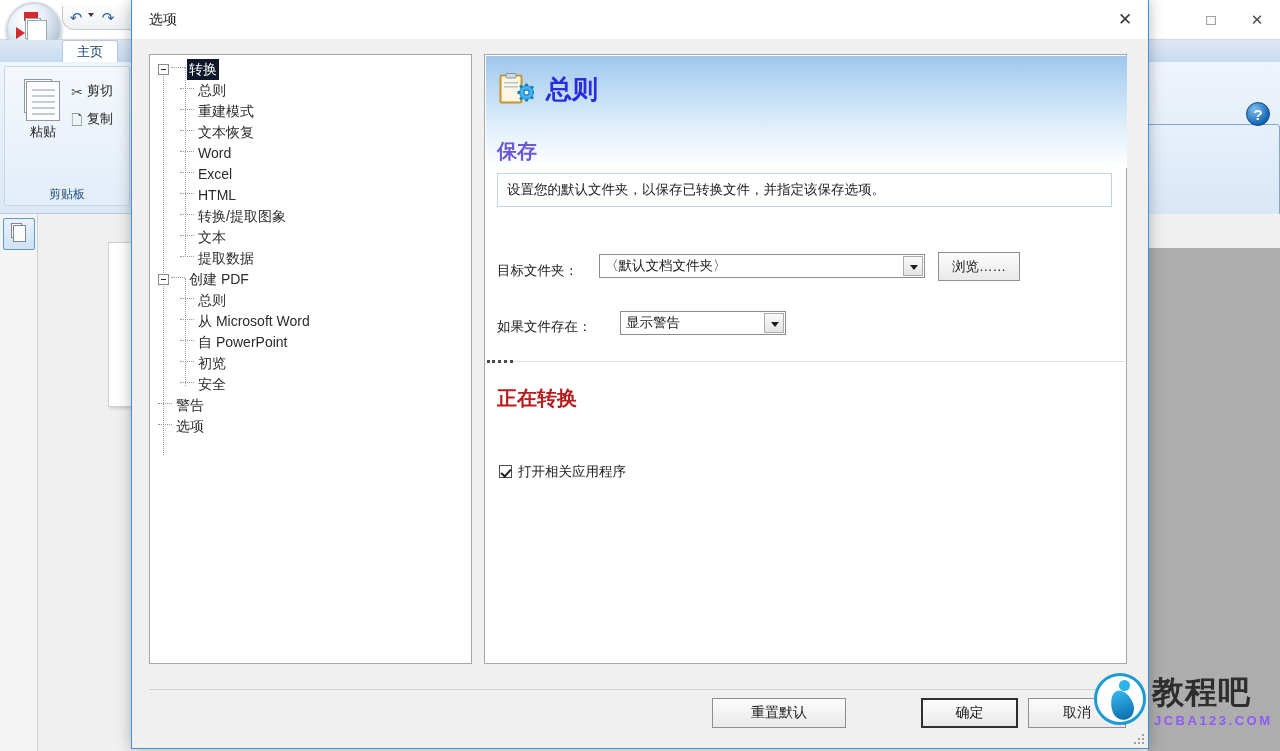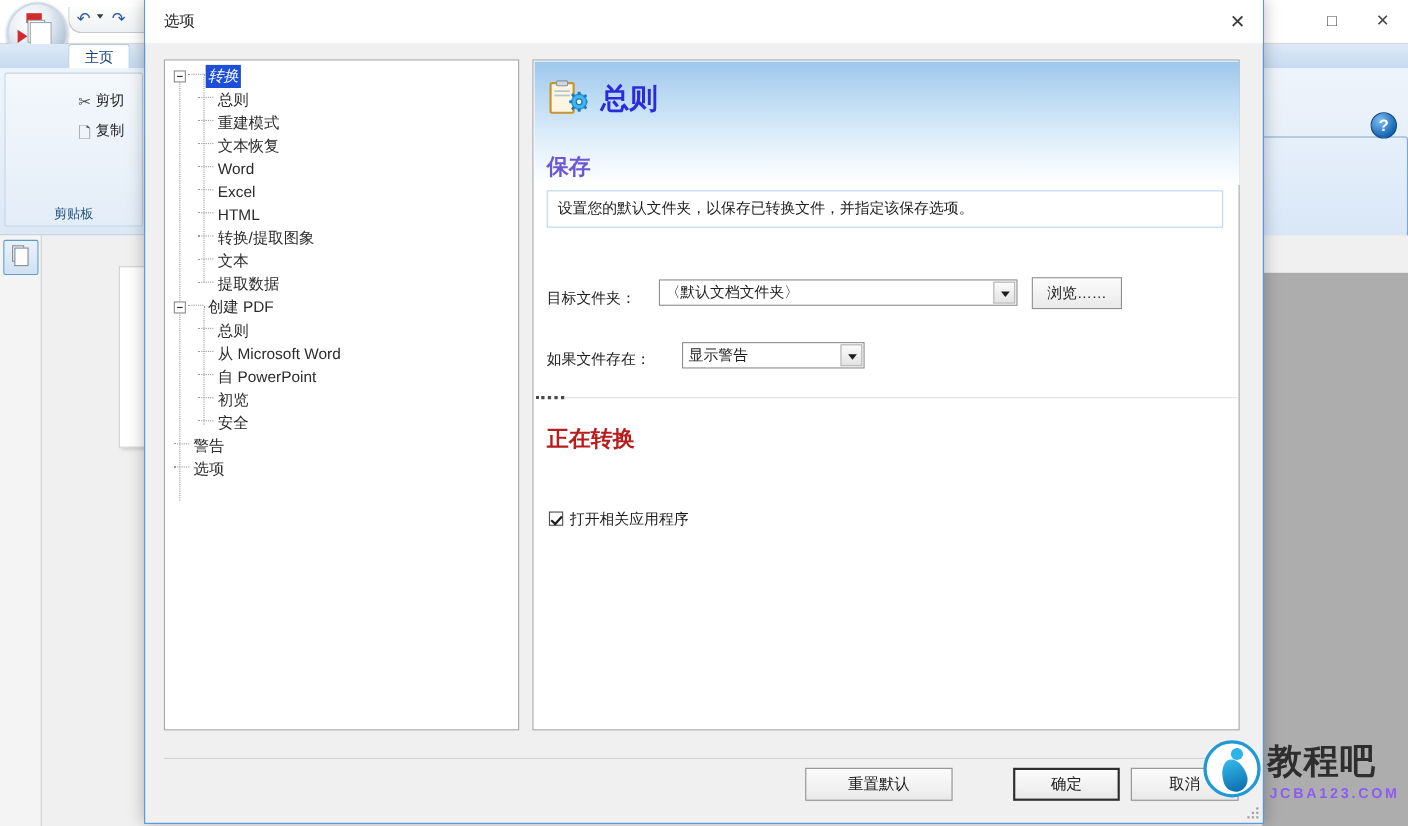--- a/index.html
+++ b/index.html
@@ -169,21 +169,21 @@
     position: absolute; left: 17px; top: 15px; width: 323px; height: 610px;
     background: #ffffff; border: 1px solid #a6a6a6;
     overflow: hidden;
   }
   .tree { position: absolute; left: 8px; top: 3px; }
   .tnode { position: relative; height: 21px; line-height: 21px; white-space: nowrap; }
   .tlabel {
     display: inline-block; font-size: 14px; color: #2b2b2b; padding: 0 2px;
     vertical-align: middle;
   }
-  .tlabel.sel { background: #1d4ed8; color: #ffffff; font-style: italic; }
+  .tlabel.sel { background: #0f172a; color: #ffffff; }
   .texp {
     display: inline-block; width: 11px; height: 11px; margin-right: 2px;
     border: 1px solid #8a8a8a; background: #fff; vertical-align: middle;
     position: relative;
   }
   .texp::before {
     content: ""; position: absolute; left: 2px; top: 4px; width: 5px; height: 1px; background: #2b2b2b;
   }
   .tdots {
     display: inline-block; width: 14px; height: 1px; vertical-align: middle;
@@ -320,20 +320,24 @@
     <div class="bg-winbtn" style="right:0px;">✕</div>
   </div>
 
   <div class="bg-ribbon-tabs">
     <div class="tab active" style="left:62px;">主页</div>
     <div class="tab" style="left:122px;">加</div>
   </div>
 
   <div class="bg-ribbon-body">
     <div class="rib-group">
+      <div class="paste-btn">
+        <div class="paste-ico"></div>
+        <div class="paste-label">粘贴</div>
+      </div>
       <div class="mini-cmd" style="top:12px;">
         <span class="mini-ico">✂</span><span>剪切</span>
       </div>
       <div class="mini-cmd" style="top:40px;">
         <span class="mini-ico">🗋</span><span>复制</span>
       </div>
       <div class="rib-group-label">剪贴板</div>
     </div>
 
     <div class="bg-rightpanel"></div>
@@ -441,21 +445,21 @@
       <div class="sec-title blue" style="left:12px; top:330px;">正在转换</div>
 
 
       <div class="cbrow" style="left:14px; top:408px;">
         <span class="cbbox"></span><span>打开相关应用程序</span>
       </div>
     </div>
 
     <div class="dlg-footer-sep"></div>
 
-    <div class="footer-btn" style="left:580px; width:134px;margin-left:20px;">重置默认</div>
+    <div class="footer-btn" style="left:580px; width:134px;">重置默认</div>
     <div class="footer-btn default" style="left:789px; width:97px;">确定</div>
     <div class="footer-btn" style="left:896px; width:98px;">取消</div>
 
     <div class="grip">
       <i style="left:10px;top:2px"></i>
         <i style="left:10px;top:6px"></i>
         <i style="left:6px;top:6px"></i>
       <i style="left:10px;top:10px"></i>
         <i style="left:6px;top:10px"></i>
         <i style="left:2px;top:10px"></i>

